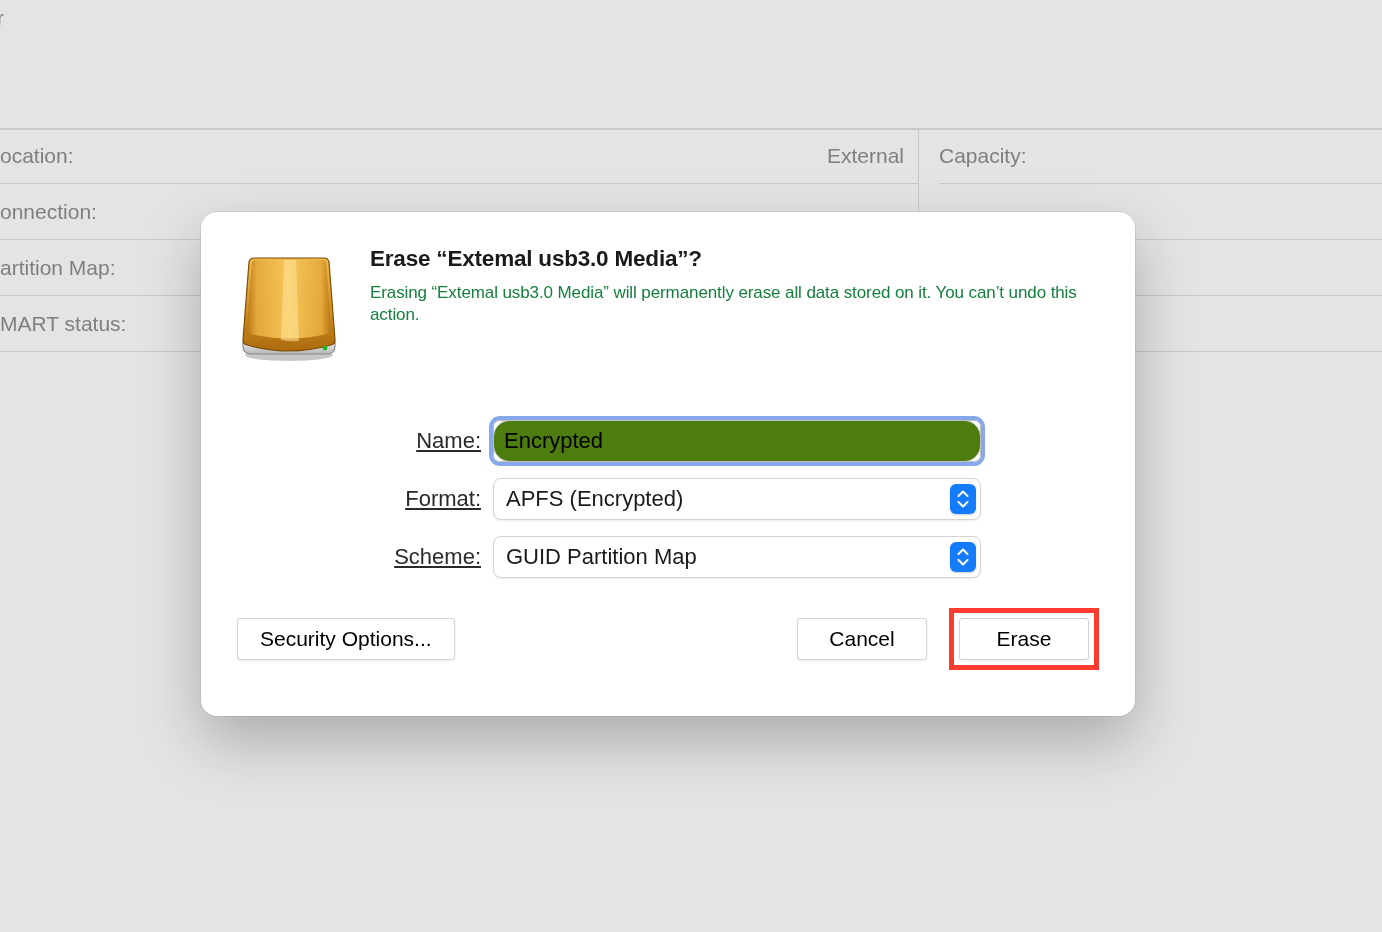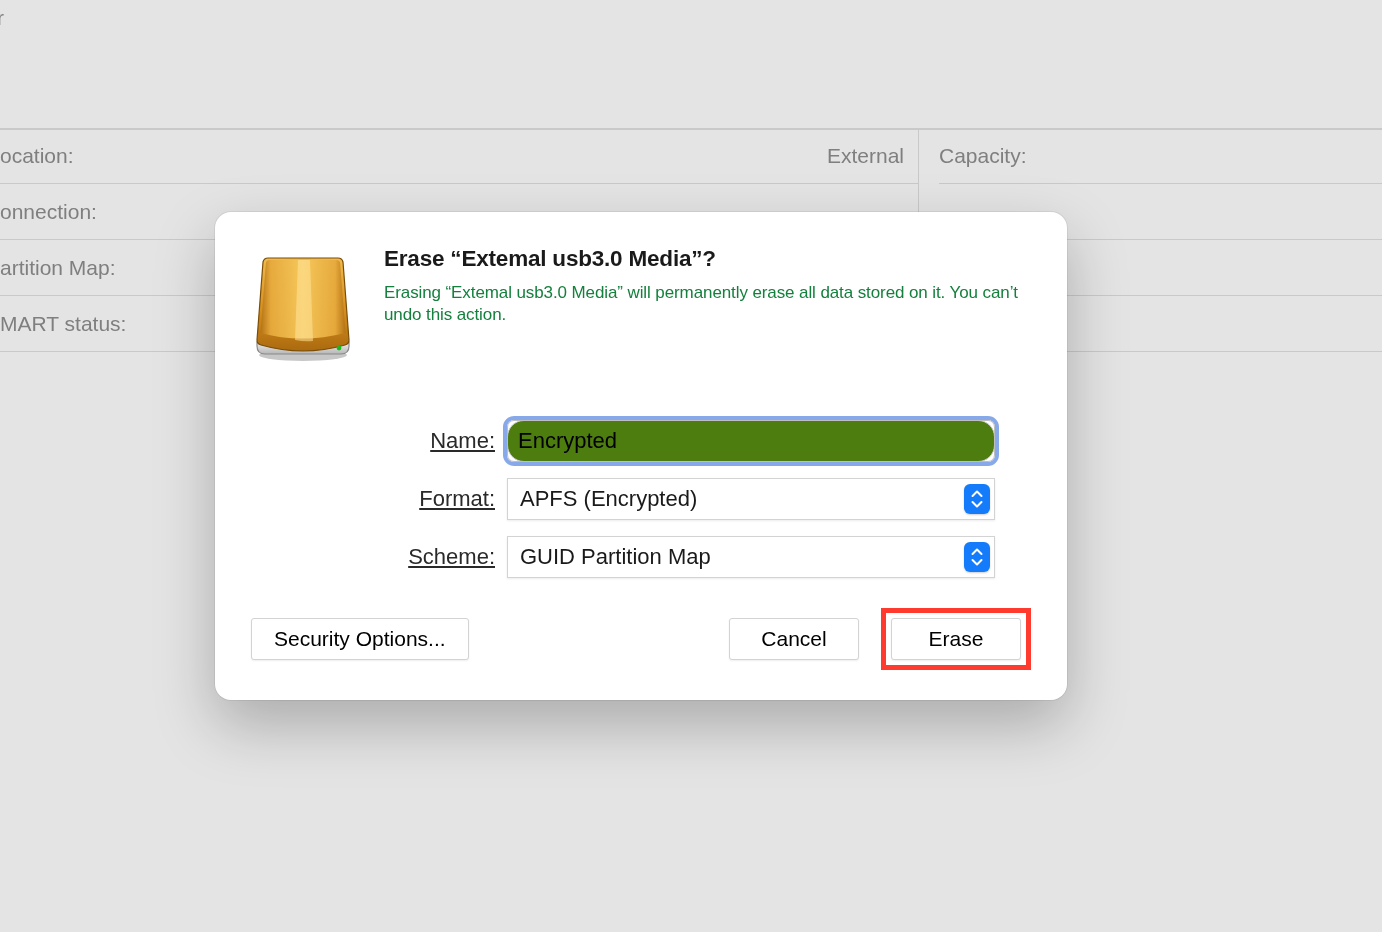--- a/index.html
+++ b/index.html
@@ -55,26 +55,26 @@
       color: #7f7f7f;
       font-size: 21px;
     }
     .left-col .info-row { padding-left: 0px; padding-right: 14px;}
     .right-col .info-row { }
 
     
     .modal {
       position: absolute;
       top: 212px;
-      left: 215px;
-      width: 852px;
+      left: 201px;
+      width: 934px;
       background: #fff;
       border-radius: 16px;
       box-shadow: 0 25px 60px rgba(0,0,0,0.25), 0 0 0 1px rgba(0,0,0,0.06);
-      padding: 34px 36px 30px 36px;
+      padding: 34px 36px 46px 36px;
     }
 
     .modal-header {
       display: flex;
       align-items: flex-start;
       gap: 29px;
     }
 
     .drive-icon-wrapper {
       flex: 0 0 auto;
@@ -134,21 +134,21 @@
       position: absolute;
       inset: 0px;
       border: 1px solid #bebebe;
       border-radius: 7px;
       pointer-events: none;
     }
     .select-wrap {
       width: 100%;
       height: 42px;
       border: 1px solid #d3d3d3;
-      border-radius: 0;
+      border-radius: 8px;
       box-shadow: 0 1px 2px rgba(0,0,0,0.08);
       display: flex;
       align-items: center;
       padding-left: 12px;
       font-size: 22px;
       position: relative;
       background: #fff;
       cursor: default;
     }
     .select-arrows {

